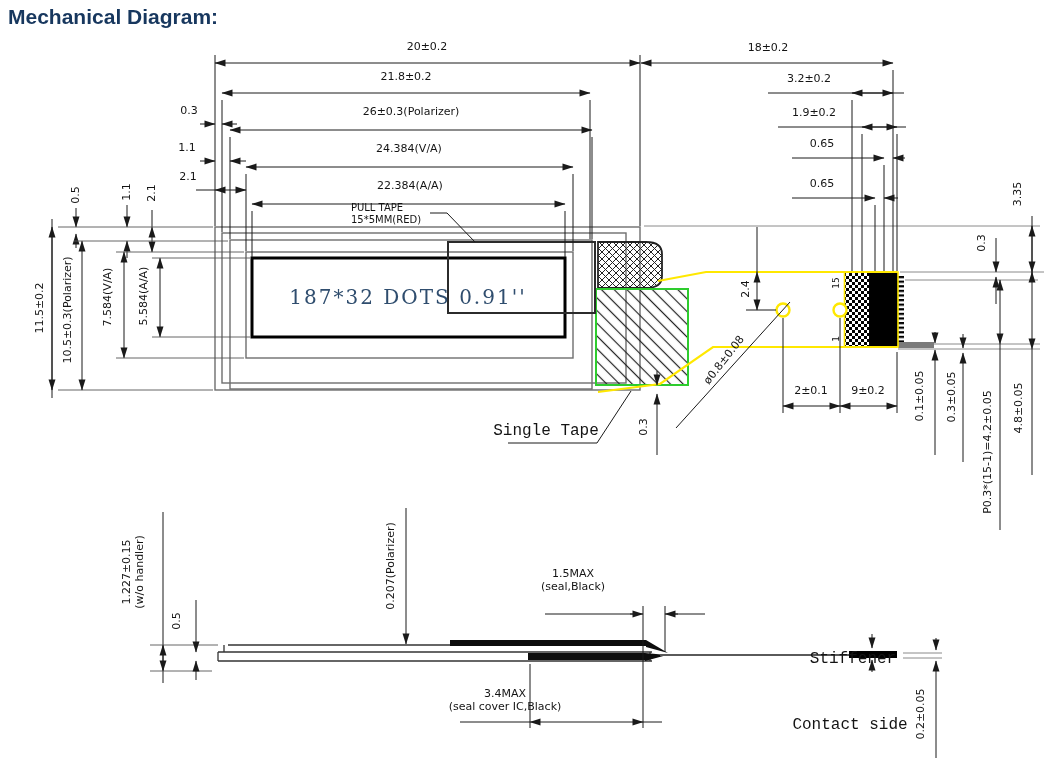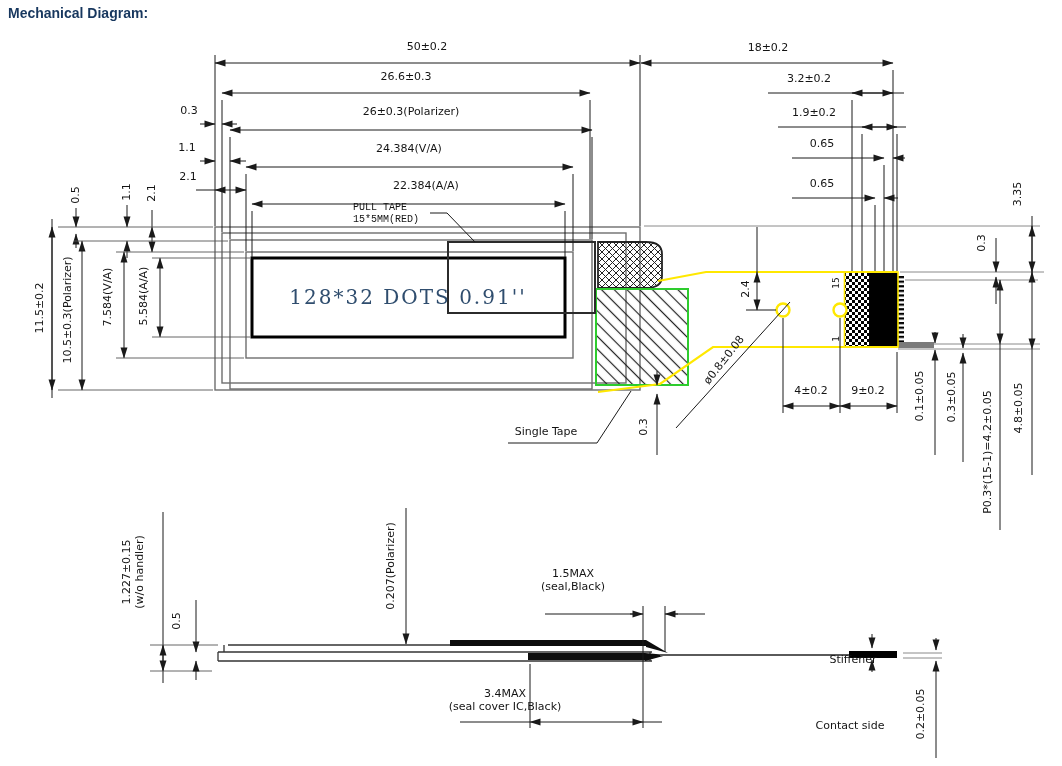--- a/index.html
+++ b/index.html
@@ -1,28 +1,28 @@
 <!DOCTYPE html>
 <html><head>
 <meta charset="utf-8">
 <style>
   html,body{margin:0;padding:0;background:#fff;}
   #stage{position:relative;width:1062px;height:766px;background:#fff;overflow:hidden;
          font-family:"DejaVu Sans",sans-serif;}
   #stage svg{position:absolute;left:0;top:0;}
   .title{position:absolute;left:8px;top:5px;font-family:"Liberation Sans",sans-serif;
-         font-weight:bold;font-size:14px;color:#17375e;}
+         font-weight:bold;font-size:21px;color:#17375e;}
   .lb{position:absolute;font-size:11px;color:#141414;white-space:pre;line-height:1.2;
       transform:translate(-50%,-50%);text-align:center;}
   .rot{transform:translate(-50%,-50%) rotate(-90deg);}
   .rotd{transform:translate(-50%,-50%) rotate(-52deg);}
   .sm{font-size:9px;}
-  .left{text-align:left;font-size:10px;font-family:Liberation Mono, monospace;}
+  .left{text-align:left;font-size:10px;}
   .disp{font-family:"DejaVu Serif",serif;font-size:20px;letter-spacing:2px;color:#2f4d6e;}
-  .s12{font-size:11px;}
+  .s12{font-size:16px;font-family:Liberation Mono, monospace;}
 </style>
 </head>
 <body>
 
 <div id="stage">
 
 <svg width="1062" height="766" viewBox="0 0 1062 766">
   <defs>
     <marker id="ar" markerUnits="userSpaceOnUse" markerWidth="12" markerHeight="8" refX="11" refY="4" orient="auto-start-reverse">
       <path d="M0.5,0.5 L11.5,4 L0.5,7.5 Z" fill="#1a1a1a"></path>
@@ -214,51 +214,51 @@
     <line x1="530" y1="722" x2="643" y2="722" marker-start="url(#ar)" marker-end="url(#ar)"></line>
     <line x1="872" y1="634" x2="872" y2="648" marker-end="url(#ar)"></line>
     <line x1="872" y1="672" x2="872" y2="660" marker-end="url(#ar)"></line>
     <line x1="936" y1="638" x2="936" y2="650" marker-end="url(#ar)"></line>
     <line x1="936" y1="758" x2="936" y2="661" marker-end="url(#ar)"></line>
   </g>
 </svg>
 
 <div class="title">Mechanical Diagram:</div>
 
-<div class="lb" style="left:427px;top:47px">50±0.2</div>
-<div class="lb" style="left:406px;top:77px">26.6±0.3</div>
+<div class="lb" style="left:427px;top:47px">20±0.2</div>
+<div class="lb" style="left:406px;top:77px">21.8±0.2</div>
 <div class="lb" style="left:411px;top:112px">26±0.3(Polarizer)</div>
 <div class="lb" style="left:409px;top:149px">24.384(V/A)</div>
-<div class="lb" style="left:426px;top:186px">22.384(A/A)</div>
+<div class="lb" style="left:410px;top:186px">22.384(A/A)</div>
 <div class="lb" style="left:189px;top:111px">0.3</div>
 <div class="lb" style="left:187px;top:148px">1.1</div>
 <div class="lb" style="left:188px;top:177px">2.1</div>
 <div class="lb rot" style="left:76px;top:195px">0.5</div>
 <div class="lb rot" style="left:127px;top:192px">1.1</div>
 <div class="lb rot" style="left:152px;top:193px">2.1</div>
 <div class="lb rot" style="left:40px;top:308px">11.5±0.2</div>
 <div class="lb rot" style="left:68px;top:310px">10.5±0.3(Polarizer)</div>
 <div class="lb rot" style="left:108px;top:297px">7.584(V/A)</div>
 <div class="lb rot" style="left:144px;top:296px">5.584(A/A)</div>
 <div class="lb left" style="left:386px;top:214px">PULL TAPE
 15*5MM(RED)</div>
-<div class="lb disp" style="left:408px;top:297px">128*32 DOTS 0.91''</div>
+<div class="lb disp" style="left:408px;top:297px">187*32 DOTS 0.91''</div>
 <div class="lb s12" style="left:546px;top:432px">Single Tape</div>
 <div class="lb rot" style="left:644px;top:427px">0.3</div>
 
 <div class="lb" style="left:768px;top:48px">18±0.2</div>
 <div class="lb" style="left:809px;top:79px">3.2±0.2</div>
 <div class="lb" style="left:814px;top:113px">1.9±0.2</div>
 <div class="lb" style="left:822px;top:144px">0.65</div>
 <div class="lb" style="left:822px;top:184px">0.65</div>
 <div class="lb rot" style="left:1018px;top:194px">3.35</div>
 <div class="lb rot" style="left:982px;top:243px">0.3</div>
 <div class="lb rot" style="left:746px;top:289px">2.4</div>
 <div class="lb rotd" style="left:724px;top:360px">ø0.8±0.08</div>
-<div class="lb" style="left:811px;top:391px">4±0.2</div>
+<div class="lb" style="left:811px;top:391px">2±0.1</div>
 <div class="lb" style="left:868px;top:391px">9±0.2</div>
 <div class="lb rot sm" style="left:836px;top:283px">15</div>
 <div class="lb rot sm" style="left:836px;top:339px">1</div>
 <div class="lb rot" style="left:920px;top:396px">0.1±0.05</div>
 <div class="lb rot" style="left:952px;top:397px">0.3±0.05</div>
 <div class="lb rot" style="left:988px;top:452px">P0.3*(15-1)=4.2±0.05</div>
 <div class="lb rot" style="left:1019px;top:408px">4.8±0.05</div>
 
 <div class="lb rot" style="left:133px;top:572px">1.227±0.15
 (w/o handler)</div>

